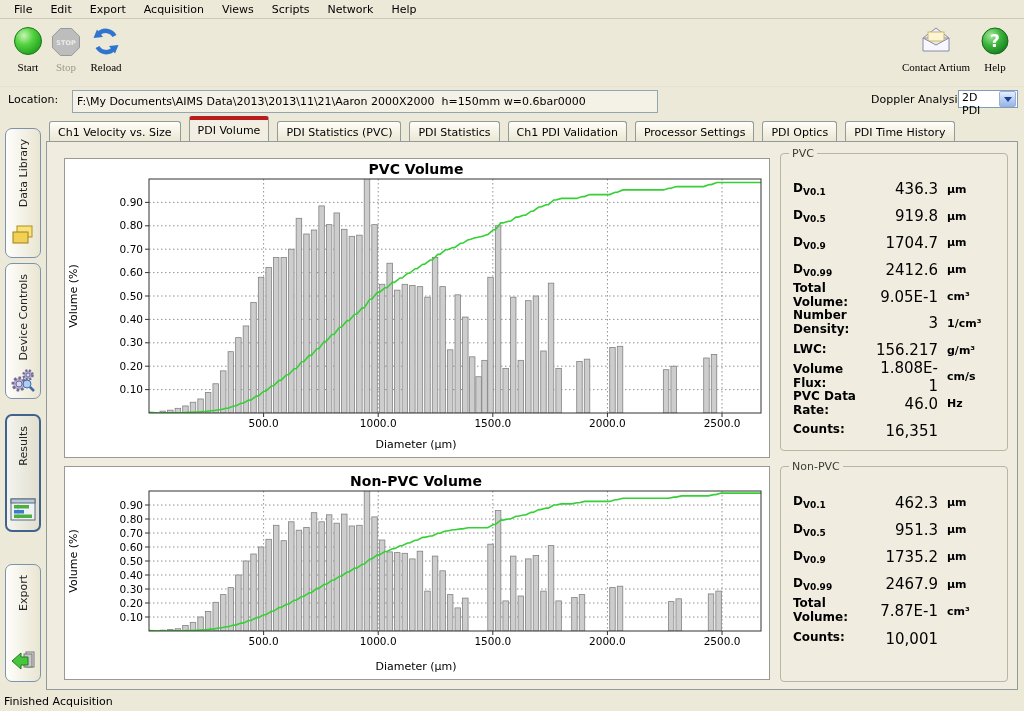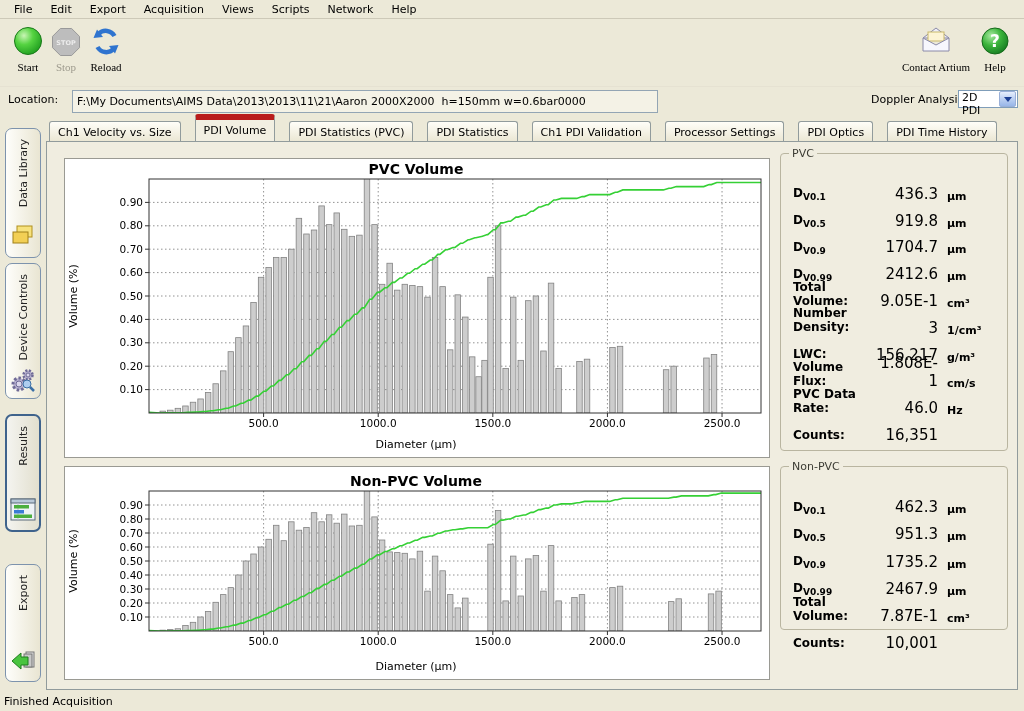--- a/index.html
+++ b/index.html
@@ -35,37 +35,37 @@
 
   
   .side-btn{position:absolute;left:5px;width:36px;border:1px solid #7d93ad;border-radius:7px;cursor:pointer;
             background:linear-gradient(to right,#fefefb,#e9e5d2);display:flex;flex-direction:column;
             align-items:center;justify-content:space-between;padding:10px 0 6px 0;box-sizing:border-box;}
   .side-btn.active{border:2px solid #3f638c;background:linear-gradient(to right,#f4f4f0,#e2dfce);}
   .side-label{writing-mode:vertical-rl;transform:rotate(180deg);white-space:nowrap;color:#222;}
   .side-icon{display:block;margin-top:6px;}
 
   
-  .tabs-row{position:absolute;left:49px;top:120px;height:21px;display:flex;align-items:flex-end;gap:14px;z-index:3;}
+  .tabs-row{position:absolute;left:49px;top:120px;height:21px;display:flex;align-items:flex-end;gap:8px;z-index:3;}
   .tab{height:18px;padding:1px 8px 0 8px;border:1px solid #919b9c;border-bottom:none;
        border-radius:3px 3px 0 0;background:linear-gradient(#fffef8,#ebe7d4);display:flex;align-items:center;cursor:pointer;}
-  .tab.active{height:21px;background:#f2efe2;border-top:6px solid #b91c1c;padding-top:0;}
+  .tab.active{height:21px;background:#f2efe2;border-top:4px solid #b91c1c;padding-top:0;}
   .content-frame{position:absolute;left:46px;top:141px;width:972px;height:549px;border:1px solid #919b9c;
                  background:#f0ede0;box-sizing:border-box;}
 
   
   .chart-panel{position:absolute;background:#fff;border:1px solid #9a9a93;}
   .chart{display:block;}
   svg text{font-family:"DejaVu Sans","Liberation Sans",sans-serif;}
 
   
   .groupbox{position:absolute;border:1px solid #b9b5a0;border-radius:4px;box-sizing:border-box;}
   .gb-title{position:absolute;top:-7px;left:8px;background:#f0ede0;padding:0 3px;color:#3c3c34;}
   .stat-rows{padding:22px 10px 4px 12px;display:flex;flex-direction:column;}
-  .stat-row{display:flex;align-items:flex-end;}
+  .stat-row{display:flex;align-items:center;}
   .gb-pvc .stat-row{height:26.8px;}
   .gb-nonpvc .stat-row{height:27.2px;}
   .stat-label{font-weight:bold;font-size:12px;flex:1;}
   .stat-label sub{font-size:9px;font-weight:bold;}
   .stat-value{width:66px;text-align:right;font-size:15px;}
   .stat-unit{width:50px;margin-left:9px;font-weight:bold;font-size:11px;}
 
   
   .statusbar{position:absolute;left:0;top:692px;width:1024px;height:19px;display:flex;align-items:center;padding-left:4px;}
 </style>
@@ -530,21 +530,21 @@
           </div>
 
           <div class="stat-row">
             <span class="stat-label"><span>Counts:</span><sub></sub></span>
             <span class="stat-value">16,351</span>
             <span class="stat-unit"></span>
           </div>
         </div>
     </div>
 
-    <div class="groupbox gb-nonpvc" style="left:733px;top:324px;width:228px;height:164px;">
+    <div class="groupbox gb-nonpvc" style="left:733px;top:324px;width:228px;height:216px;">
       <span class="gb-title">Non-PVC</span>
       <div class="stat-rows">
 
           <div class="stat-row">
             <span class="stat-label"><span>D</span><sub>V0.1</sub></span>
             <span class="stat-value">462.3</span>
             <span class="stat-unit">µm</span>
           </div>
 
           <div class="stat-row">

